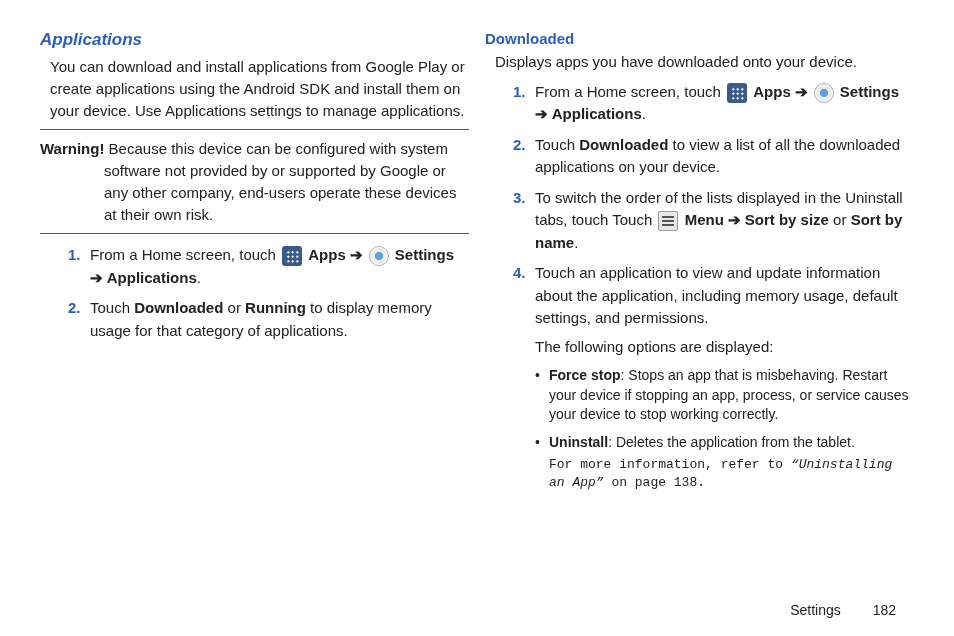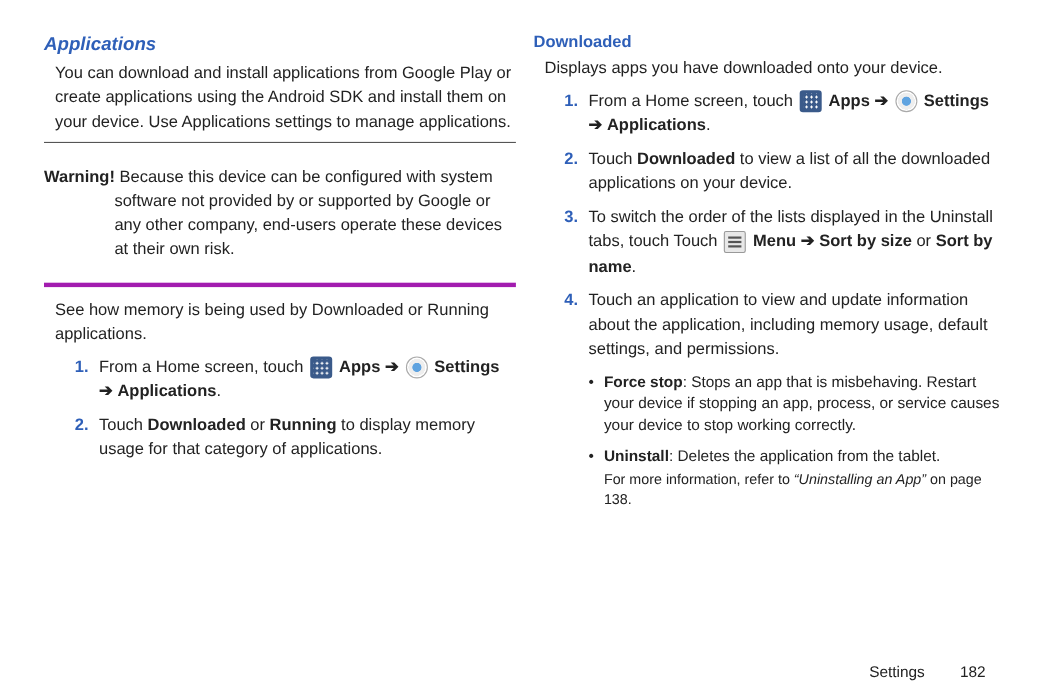--- a/index.html
+++ b/index.html
@@ -34,22 +34,22 @@
       margin-top: 8px;
     }
     .body-text {
       font-size: 15px;
       line-height: 1.45;
       margin-left: 10px;
       margin-bottom: 8px;
     }
     .warning-block {
       border-top: 1px solid #555;
-      border-bottom: 4px solid #a21caf;
-      padding: 20px 0;
+      border-bottom: 1px solid #a21caf;
+      padding: 8px 0;
       margin: 5px 0 10px 0;
       font-size: 15px;
       line-height: 1.45;
     }
     .warning-label {
       font-weight: bold;
     }
     .warning-content {
       padding-left: 64px;
       text-indent: -64px;
@@ -89,20 +89,21 @@
     }
     .bullet-list > li::before {
       content: "•";
       position: absolute;
       left: 0;
       top: 0;
     }
     .bullet-sub {
       font-size: 13px;
       margin-top: 3px;
+      font-family: Liberation Mono, monospace;
     }
     .icon-inline {
       display: inline-block;
       vertical-align: middle;
       width: 20px;
       height: 20px;
       margin: 0 2px;
     }
     .apps-icon {
       background: #3a5a8a;
@@ -158,21 +159,20 @@
     <div class="h-main">Applications</div>
     <div class="body-text">You can download and install applications from Google Play or create applications using the Android SDK and install them on your device. Use Applications settings to manage applications.</div>
 
     <div class="warning-block">
       <div class="warning-content">
         <span class="warning-label">Warning!</span>
         <span>Because this device can be configured with system software not provided by or supported by Google or any other company, end-users operate these devices at their own risk.</span>
       </div>
     </div>
 
-    <div class="body-text">See how memory is being used by Downloaded or Running applications.</div>
 
     <ol>
       <li>
         <span class="num">1.</span>
         <span>From a Home screen, touch </span>
         <span class="icon-inline apps-icon"></span>
         <b>Apps</b>
         <span class="arrow">➔</span>
         <span class="icon-inline settings-icon"></span>
         <b>Settings</b>
@@ -212,20 +212,21 @@
         <span class="num">3.</span>
         <span>To switch the order of the lists displayed in the Uninstall tabs, touch Touch </span>
         <span class="icon-inline menu-icon"></span>
         <b>Menu</b>
         <span class="arrow">➔</span>
         <b>Sort by size</b><span> or </span><b>Sort by name</b><span>.</span>
       </li>
       <li>
         <span class="num">4.</span>
         <span>Touch an application to view and update information about the application, including memory usage, default settings, and permissions.</span>
+        <div class="li-sub">The following options are displayed:</div>
       </li>
     </ol>
 
     <ul class="bullet-list">
       <li>
         <b>Force stop</b><span>: Stops an app that is misbehaving. Restart your device if stopping an app, process, or service causes your device to stop working correctly.</span>
       </li>
       <li>
         <b>Uninstall</b><span>: Deletes the application from the tablet.</span>
         <div class="bullet-sub">

